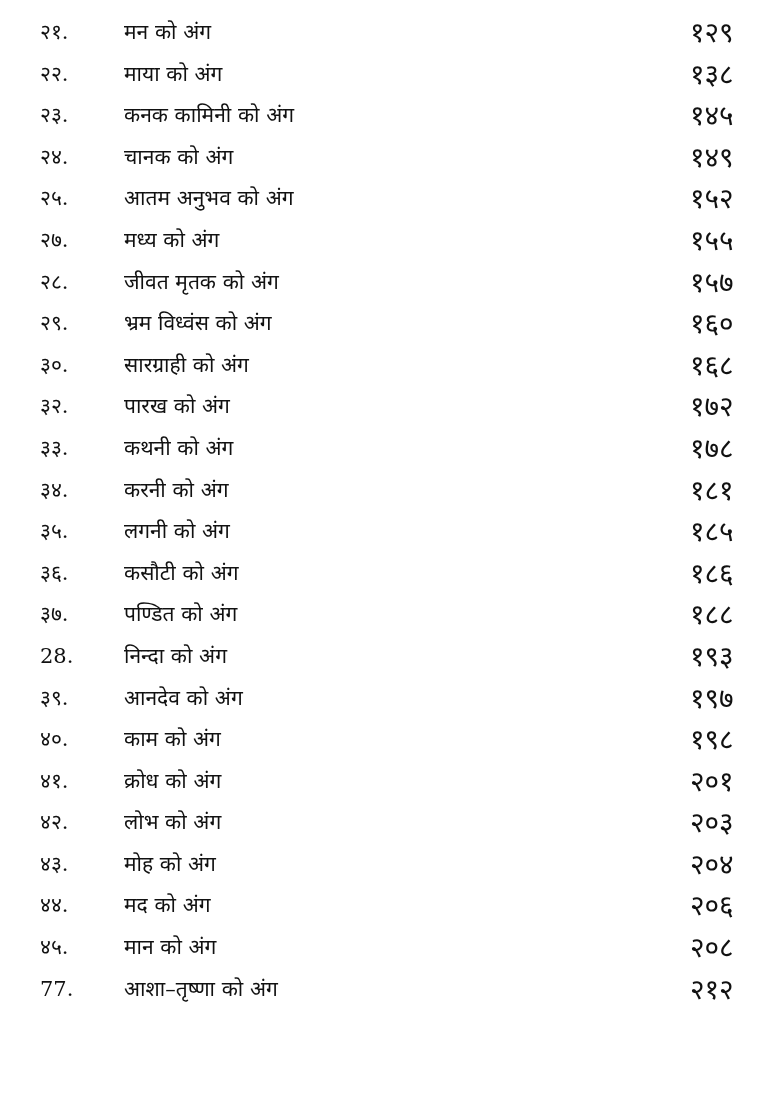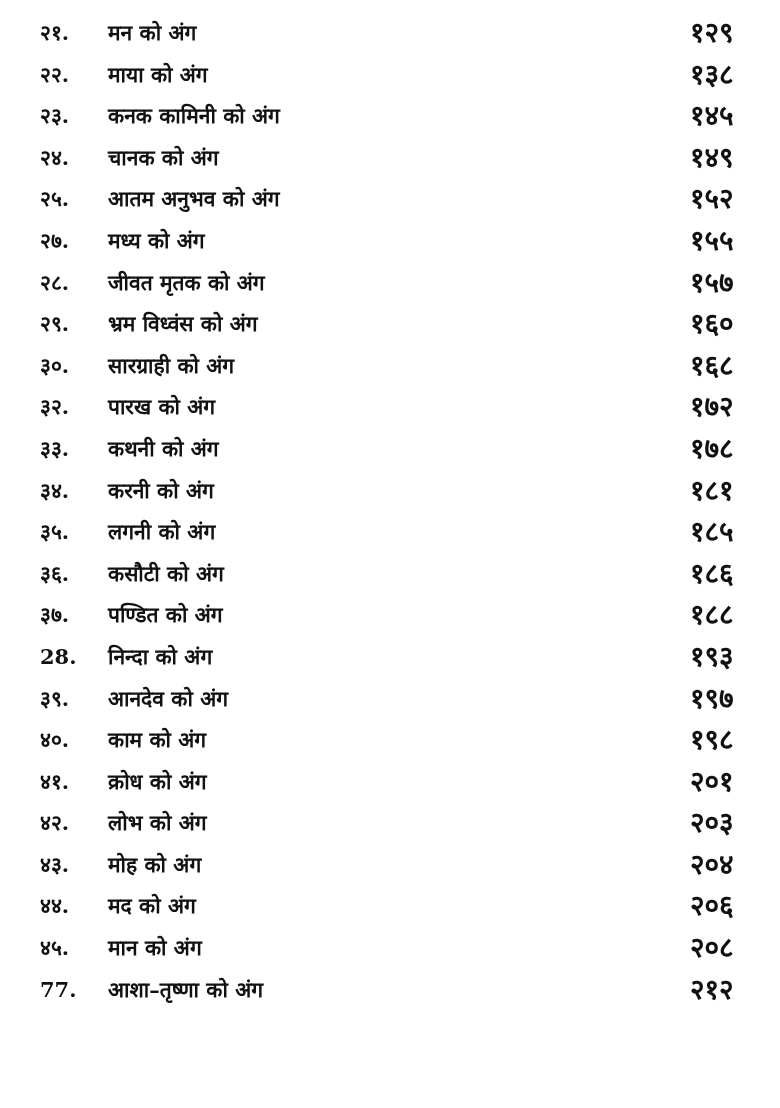--- a/index.html
+++ b/index.html
@@ -19,30 +19,29 @@
       position: absolute;
       left: 0;
       top: 12px;
       width: 780px;
     }
     .toc-row {
       position: relative;
       height: 41.6px;
       line-height: 41.6px;
       font-size: 21px;
-      font-weight: bold;
     }
     .toc-num {
       position: absolute;
       left: 40px;
       top: 0;
     }
     .toc-title {
       position: absolute;
-      left: 108px;
+      left: 124px;
       top: 0;
       white-space: nowrap;
     }
     .toc-page {
       position: absolute;
       left: 690px;
       top: 0;
       font-size: 28px;
     }
   </style>

